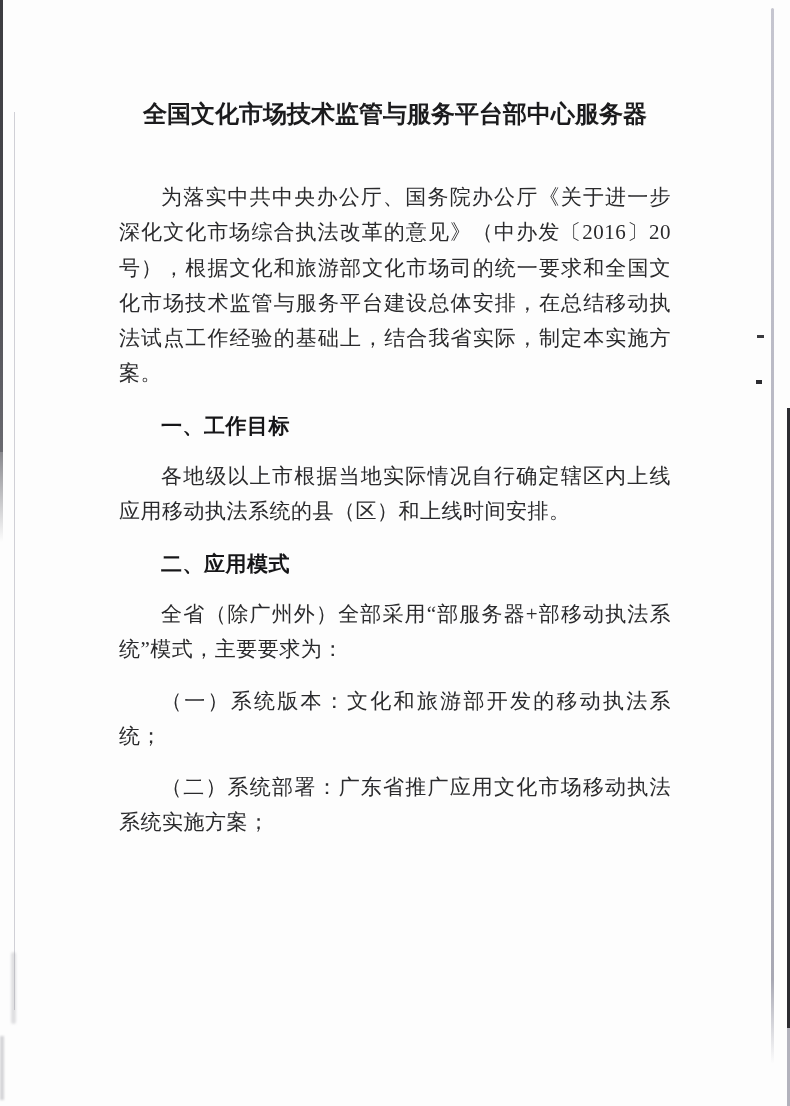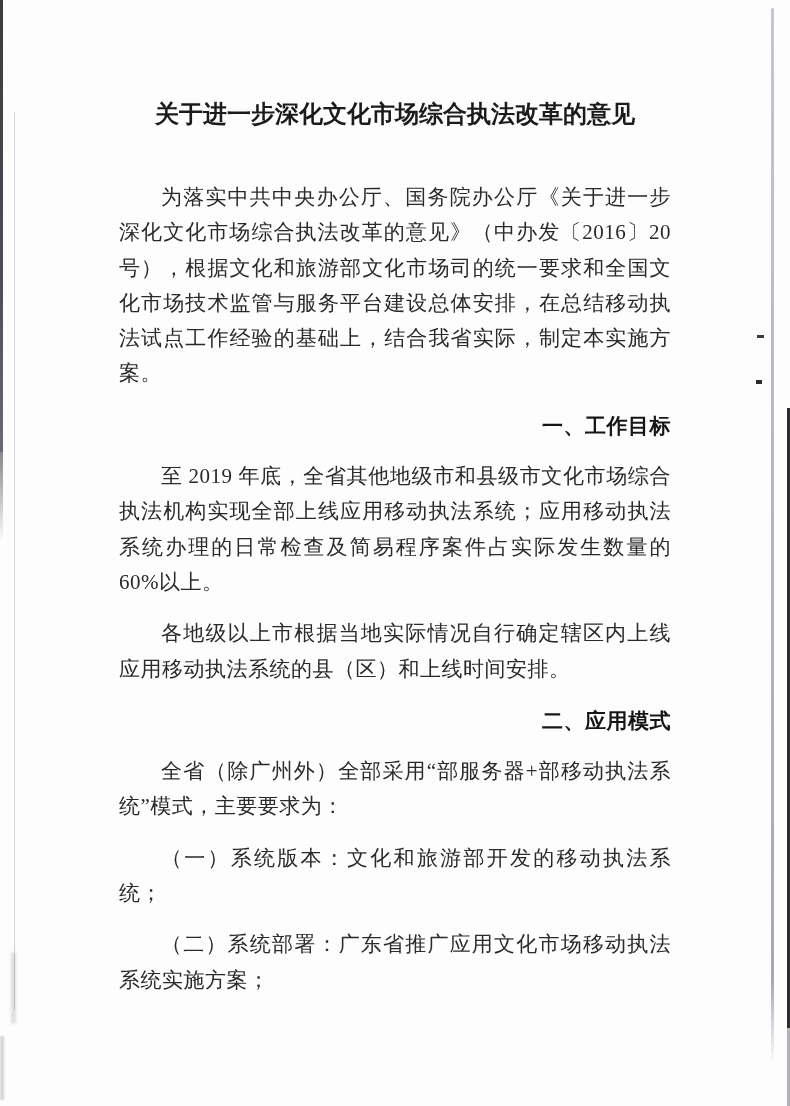--- a/index.html
+++ b/index.html
@@ -46,21 +46,21 @@
     text-justify: inter-character;
   }
   .para.body-text {
     font-family: "Liberation Serif", "DejaVu Serif", serif;
     color: #2a2a2c;
   }
   .para.heading {
     font-family: "Liberation Sans", "DejaVu Sans", sans-serif;
     font-weight: bold;
     color: #161618;
-    text-align: right;
+    text-align: left;
   }
   
   .artifact { position: absolute; pointer-events: none; }
   .left-strip {
     left: 0; top: 0; width: 3px; height: 452px;
     background: linear-gradient(to bottom, #3c3c40 0%, #4c4c52 60%, #6a6a70 100%);
   }
   .left-strip-fade {
     left: 0; top: 452px; width: 3px; height: 90px;
     background: linear-gradient(to bottom, rgba(106,106,112,0.8), rgba(106,106,112,0));
@@ -112,25 +112,24 @@
   <div class="artifact left-thin-line"></div>
   <div class="artifact left-bottom-smudge-1"></div>
   <div class="artifact left-bottom-smudge-2"></div>
   <div class="artifact right-gray-line"></div>
   <div class="artifact right-edge-dark"></div>
   <div class="artifact right-edge-light"></div>
   <div class="artifact dash-mark-1"></div>
   <div class="artifact dash-mark-2"></div>
 
   <div class="content">
-    <h1 class="doc-title">关于进一步深化文化市场综合执法改革的意见</h1>
+    <h1 class="doc-title">全国文化市场技术监管与服务平台部中心服务器</h1>
     <div class="doc-body">
         <p class="para body-text">为落实中共中央办公厅、国务院办公厅《关于进一步深化文化市场综合执法改革的意见》（中办发〔2016〕20 号），根据文化和旅游部文化市场司的统一要求和全国文化市场技术监管与服务平台建设总体安排，在总结移动执法试点工作经验的基础上，结合我省实际，制定本实施方案。</p>
         <p class="para heading">一、工作目标</p>
-        <p class="para body-text">至 2019 年底，全省其他地级市和县级市文化市场综合执法机构实现全部上线应用移动执法系统；应用移动执法系统办理的日常检查及简易程序案件占实际发生数量的 60%以上。</p>
         <p class="para body-text">各地级以上市根据当地实际情况自行确定辖区内上线应用移动执法系统的县（区）和上线时间安排。</p>
         <p class="para heading">二、应用模式</p>
         <p class="para body-text">全省（除广州外）全部采用“部服务器+部移动执法系统”模式，主要要求为：</p>
         <p class="para body-text">（一）系统版本：文化和旅游部开发的移动执法系统；</p>
         <p class="para body-text">（二）系统部署：广东省推广应用文化市场移动执法系统实施方案；</p>
       </div>
   </div>
 
 </div>
 

